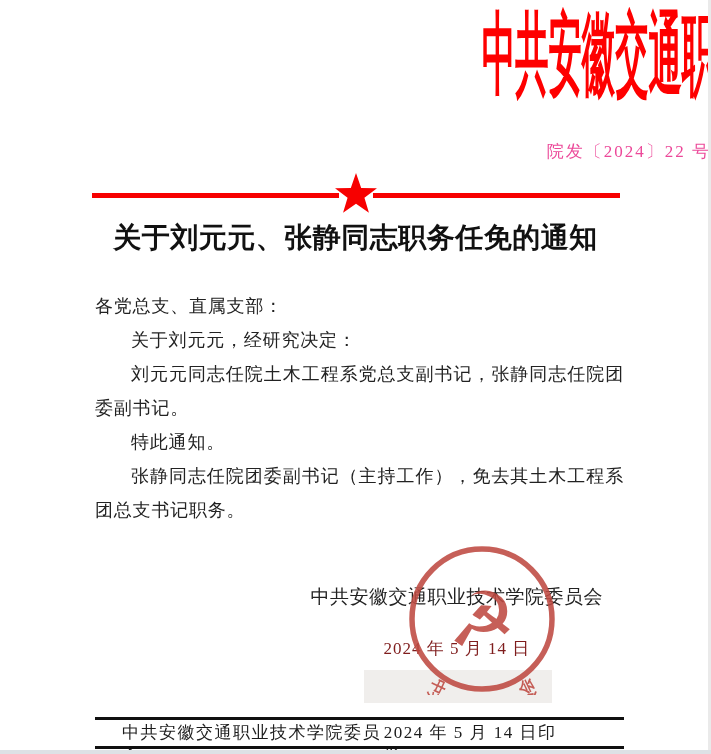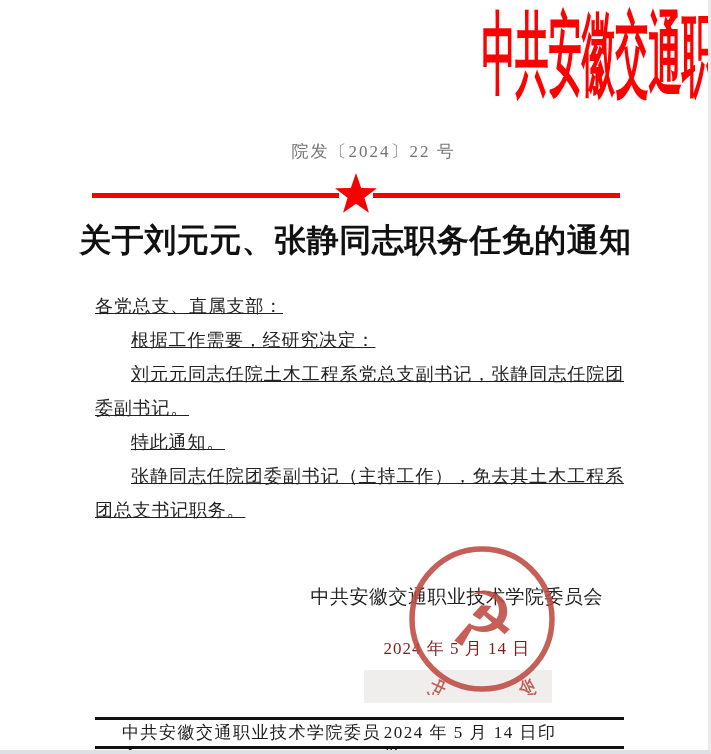--- a/index.html
+++ b/index.html
@@ -33,24 +33,24 @@
     transform-origin: center;
     letter-spacing: 0;
   }
 
   
   .doc-number {
     position: absolute;
     top: 140px;
     left: 0;
     width: 100%;
-    text-align: center;
+    text-align: right;
     font-size: 17px;
     letter-spacing: 2px;
-    color: #737373;
+    color: #ec4899;
     padding-left: 36px;
   }
 
   
   .red-rule {
     position: absolute;
     top: 172px;
     left: 92px;
     width: 528px;
     height: 46px;
@@ -70,38 +70,37 @@
     z-index: 2;
   }
 
   
   .doc-title {
     position: absolute;
     top: 219px;
     left: 0;
     width: 100%;
     text-align: center;
-    font-size: 32px;
+    font-size: 28px;
     font-weight: bold;
     color: #111111;
     letter-spacing: 0.5px;
   }
 
   
   .body-text {
     position: absolute;
     top: 289px;
     left: 95px;
     width: 529px;
     font-size: 18px;
     line-height: 34px;
     letter-spacing: 0.8px;
     color: #222222;
     text-align: justify;
-    text-decoration: underline;
   }
   .body-text p.indent { text-indent: 2em; }
 
   
   .signature {
     position: absolute;
     top: 584px;
     right: 108px;
     text-align: center;
     z-index: 1;
@@ -178,21 +177,21 @@
         <polygon fill="#f70000" points="24,0 29.4,15.6 45.9,15.9 32.8,25.8 37.5,41.6 24,32.2 10.5,41.6 15.2,25.8 2.1,15.9 18.6,15.6"></polygon>
       </svg>
     </div>
     <div class="bar"></div>
   </div>
 
   <div class="doc-title">关于刘元元、张静同志职务任免的通知</div>
 
   <div class="body-text">
     <p>各党总支、直属支部：</p>
-    <p class="indent">根据工作需要，经研究决定：</p>
+    <p class="indent">关于刘元元，经研究决定：</p>
     <p class="indent">刘元元同志任院土木工程系党总支副书记，张静同志任院团委副书记。</p>
     <p class="indent">特此通知。</p>
     <p class="indent">张静同志任院团委副书记（主持工作），免去其土木工程系团总支书记职务。</p>
   </div>
 
   <div class="signature">
     <div class="org">中共安徽交通职业技术学院委员会</div>
     <div class="date">2024 年 5 月 14 日</div>
   </div>
 

